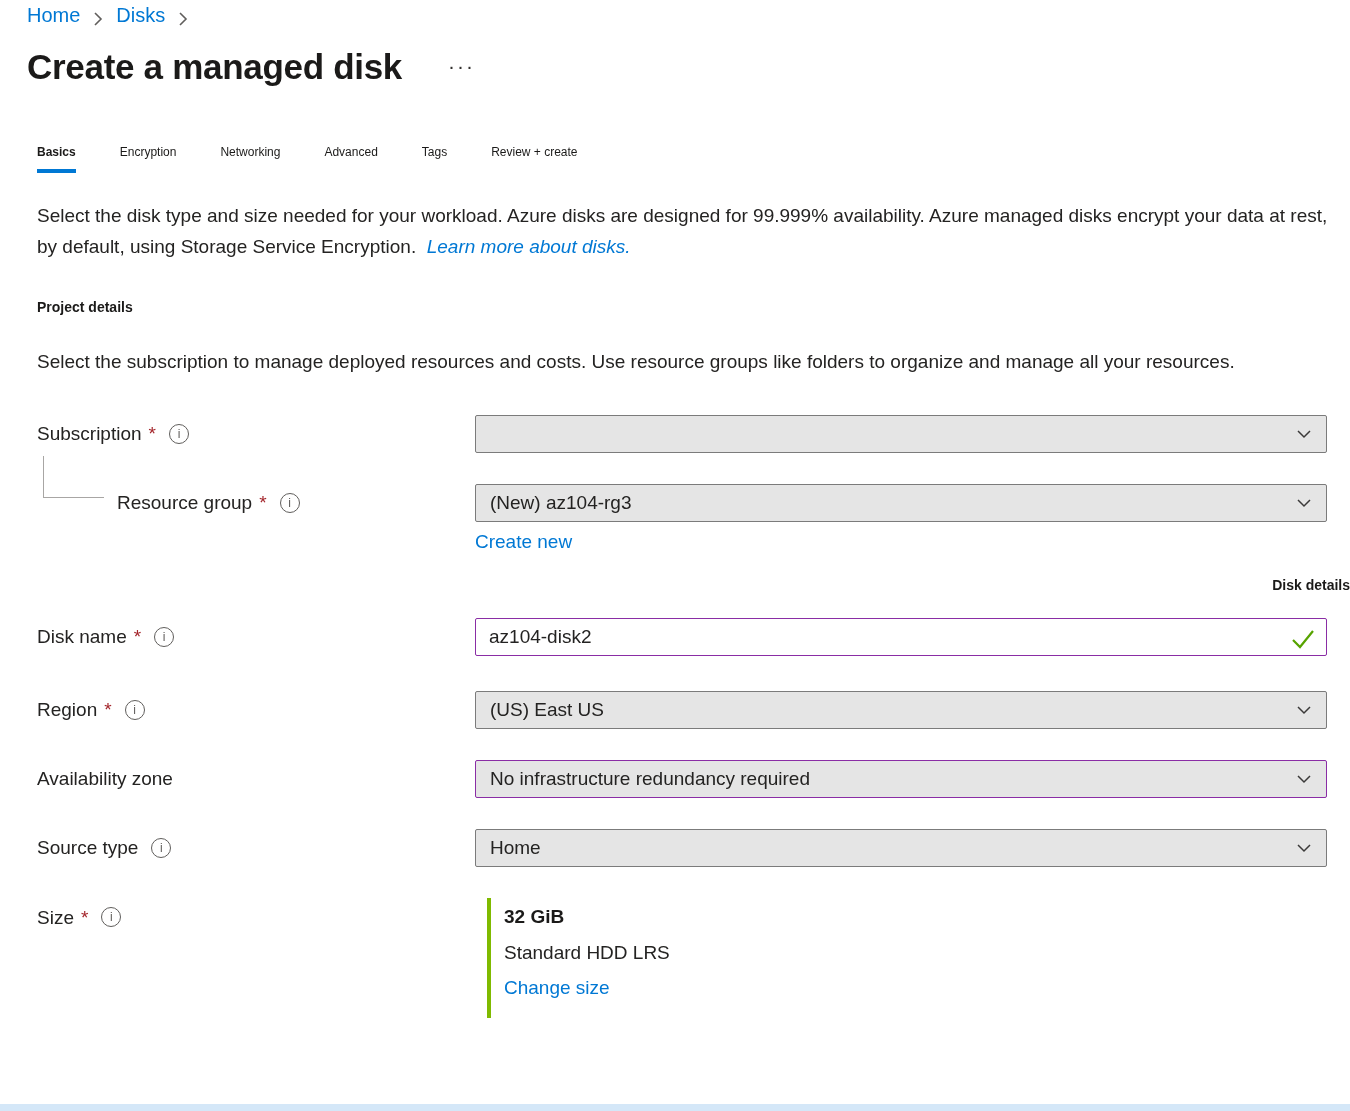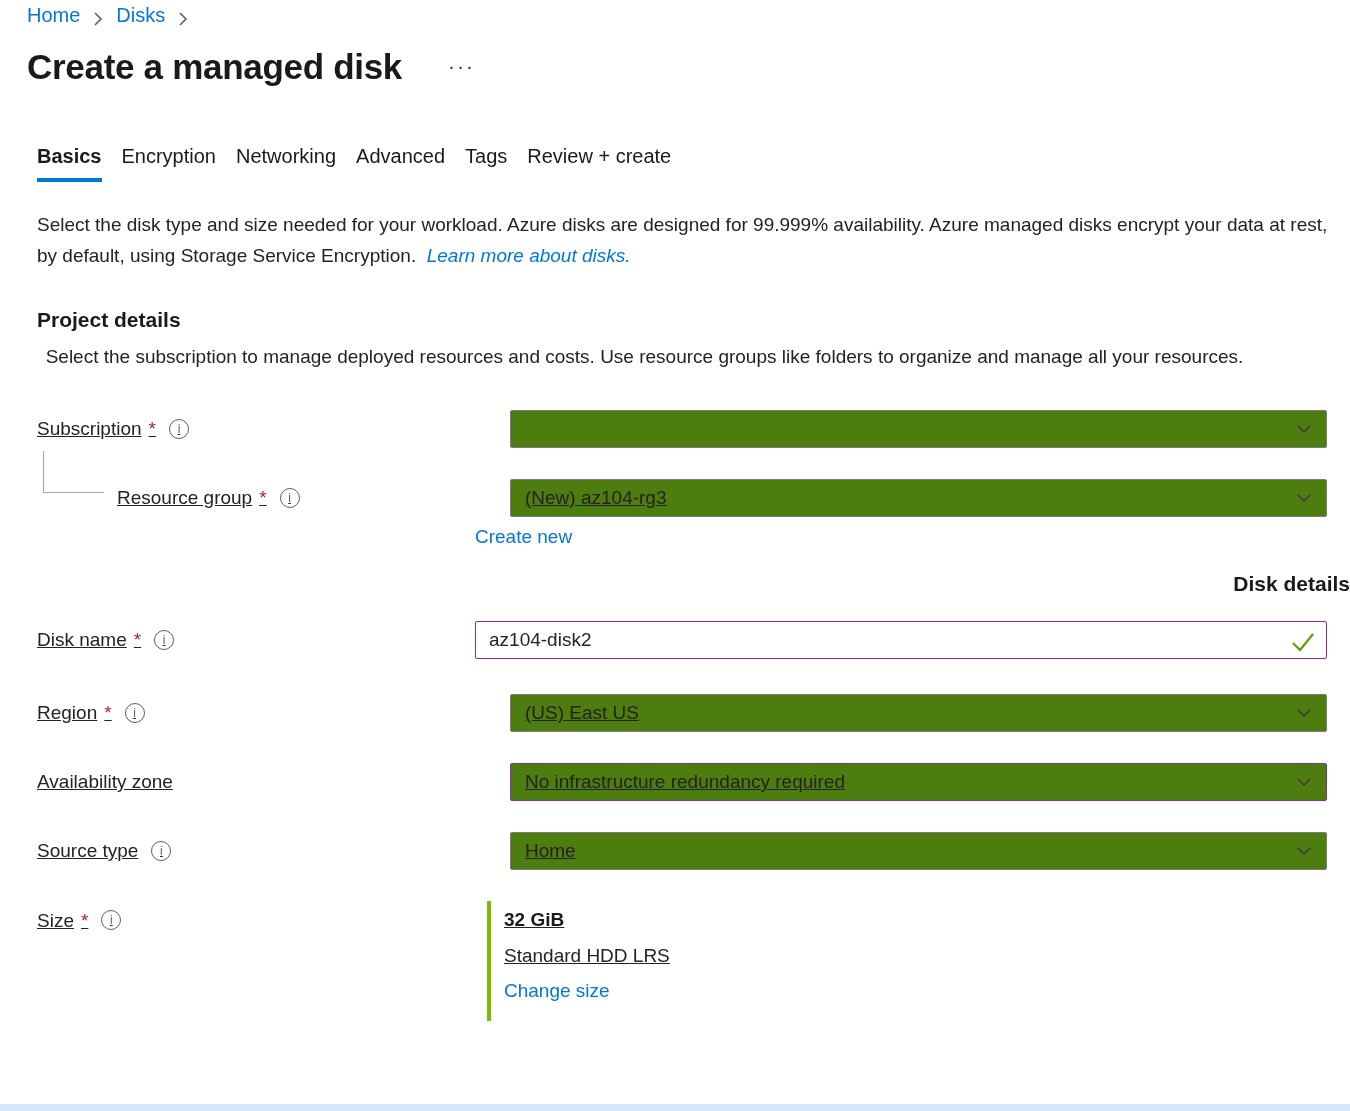--- a/index.html
+++ b/index.html
@@ -18,48 +18,48 @@
 
   
   .title-row { padding-left:27px; margin-top:20px; display:flex; align-items:flex-start; }
   .page-title { font-size:35px; font-weight:700; color:#1b1a19; letter-spacing:-0.3px; }
   .more-btn { margin:8px 0 0 46px; font-size:21px; letter-spacing:2px; color:#32302e; cursor:pointer; line-height:1; }
 
   
   .content { padding-left:37px; }
 
   
-  .tabs { margin-top:58px; display:flex; gap:20px; font-size:20px; }
+  .tabs { margin-top:58px; display:flex; gap:44px; font-size:12px; }
   .tab { padding-bottom:10px; border-bottom:4px solid transparent; color:#1b1a19; cursor:pointer; }
   .tab.active { font-weight:700; border-bottom-color:#0078d4; }
 
   
   .intro { margin-top:27px; font-size:19px; line-height:31px; max-width:1292px; }
   .link { color:#0078d4;font-style:italic; }
 
-  .section-heading { margin-top:37px; font-size:21px; font-weight:700; color:#1b1a19; }
-  .section-desc { margin-top:9px; font-size:19px; line-height:31px; max-width:1215px;text-align:center; }
+  .section-heading { margin-top:37px; font-size:14px; font-weight:700; color:#1b1a19; }
+  .section-desc { margin-top:31px; font-size:19px; line-height:31px; max-width:1215px; }
 
   
   .form { margin-top:38px; }
-  .form-row { display:flex; margin-bottom:31px; position:relative;text-decoration:underline; }
+  .form-row { display:flex; margin-bottom:31px; position:relative; }
   .label-col { width:438px; display:flex; align-items:center; height:38px; font-size:19px; }
   .label-col.top { align-items:flex-start; padding-top:9px; }
   .required { color:#a4262c; margin-left:7px; font-weight:400; }
   .info-icon {
     width:20px; height:20px; border:1px solid #605e5c; border-radius:50%;
     margin-left:13px; display:inline-flex; align-items:center; justify-content:center;
     font-size:12px; color:#605e5c; cursor:pointer; flex:none; line-height:1;
   }
   .control-col { width:852px; }
 
   .dropdown {
-    height:38px; border:1px solid #7b7b7b; border-radius:2px; background:#4d7c0f;
+    height:38px; border:1px solid #7b7b7b; border-radius:2px; background:#e5e5e5;
     display:flex; align-items:center; justify-content:space-between;
-    padding:0 12px 0 14px; font-size:19px; cursor:pointer;margin-left:35px;
+    padding:0 12px 0 14px; font-size:19px; cursor:pointer;
   }
   .dropdown.dirty { border-color:#8a2da5; }
   .chev { display:inline-flex; margin-left:10px; flex:none; }
 
   .input-wrap { position:relative; height:42px; }
   .text-input {
     width:100%; height:38px; border:1px solid #8a2da5; border-radius:2px;
     font-size:19px; padding:0 44px 0 13px; color:#242322;
     font-family:"Liberation Sans", sans-serif; outline:none; background:#fff;
   }

